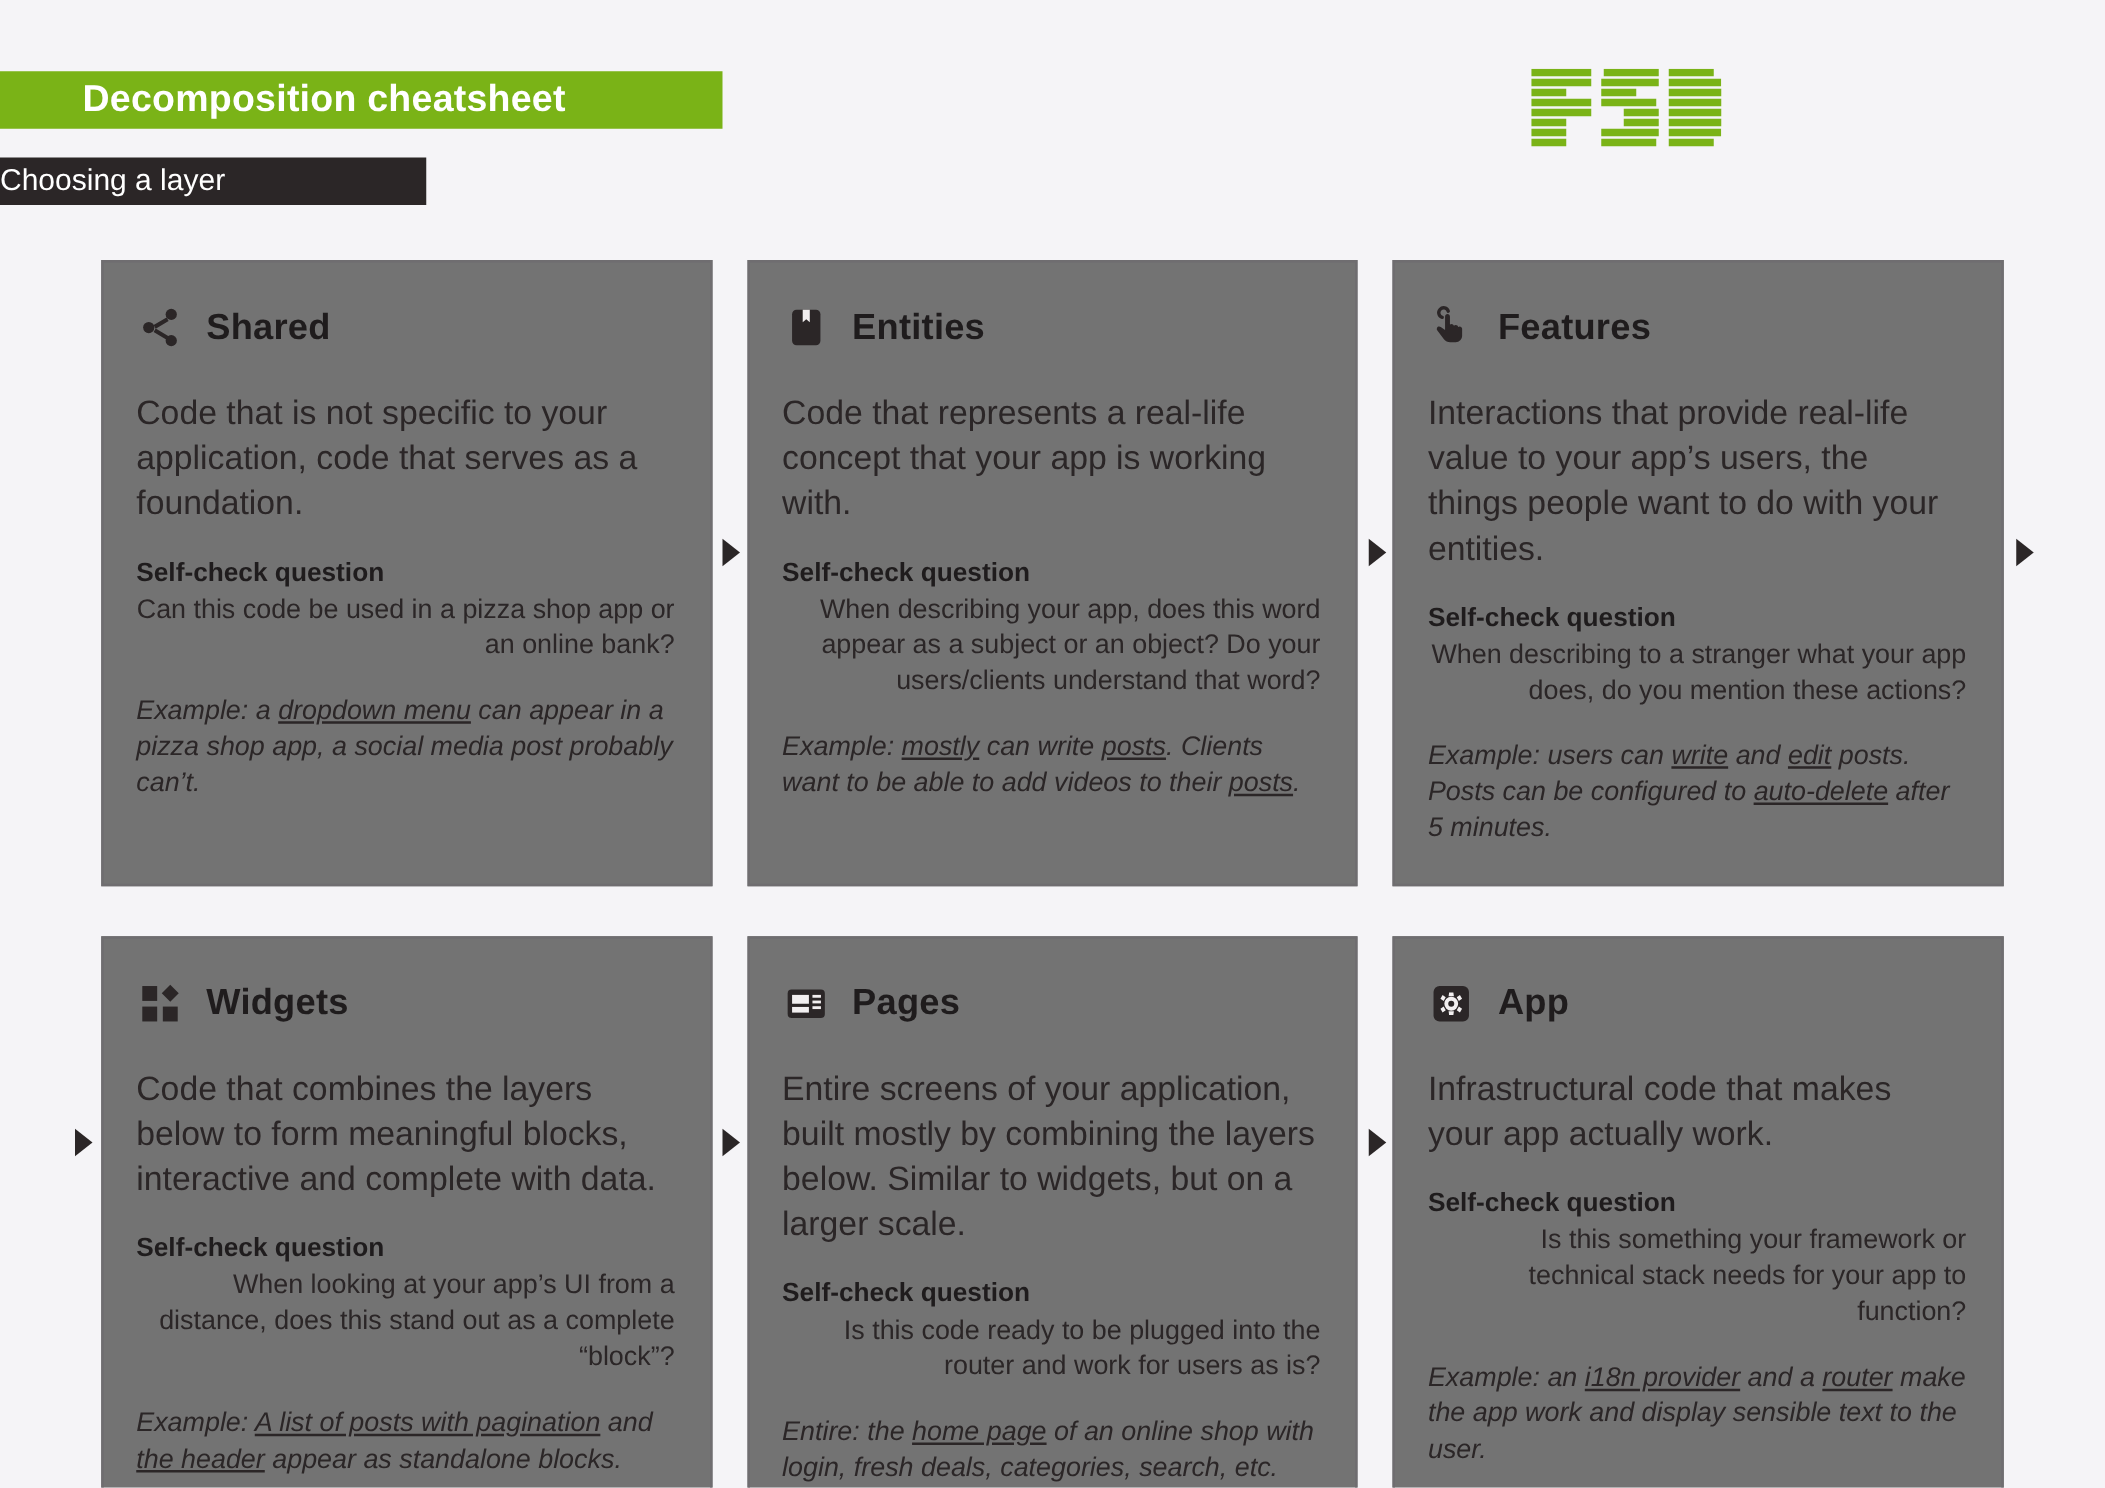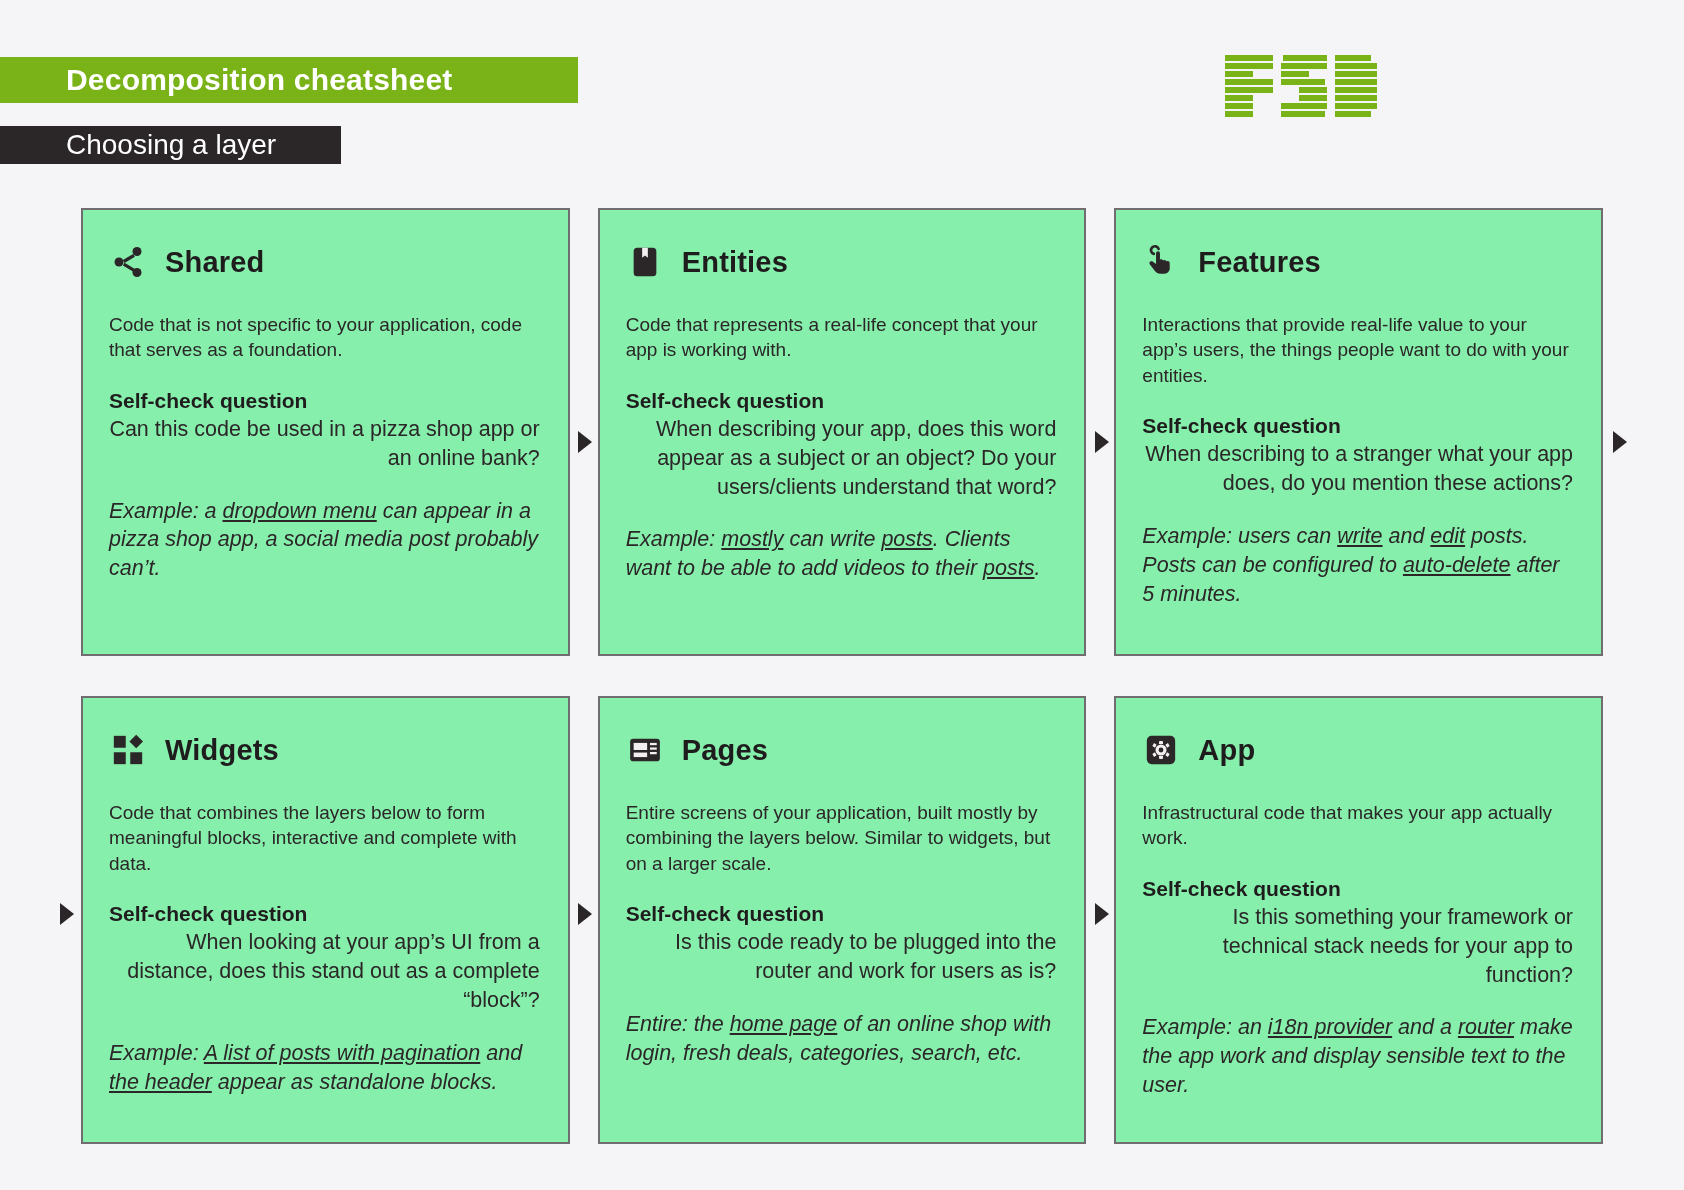--- a/index.html
+++ b/index.html
@@ -22,59 +22,58 @@
     color: #ffffff; font-size: 30px; font-weight: bold;
     letter-spacing: 0.2px; padding-left: 66px;
   }
   .sub-bar {
     position: absolute; left: 0; top: 126px;
     height: 38px; width: 341px;
     background: #2b2627;
     display: flex; align-items: center;
   }
   .sub-bar .txt {
-    color: #ffffff; font-size: 28px; font-weight: normal;
-    padding-left: 66px;
+    color: #ffffff; font-size: 24px; font-weight: normal;
   }
 
   
   .logo { position: absolute; right: 62px; top: 55px; }
   .logo svg { display: block; }
 
   
   .grid {
     position: absolute;
     left: 81px; top: 208px;
     width: 1522px;
   }
   .row { display: flex; gap: 28px; }
   .row + .row { margin-top: 40px; }
 
   .card {
     position: relative;
     width: 489px;
     min-height: 448px;
-    background: #86efac;
+    background: #737373;
     border: 2px solid #6f6d70;
     padding: 30px 28px 30px 26px;
   }
 
   .card-head {
     display: flex; align-items: center;
     gap: 18px;
     margin-bottom: 28px;
     height: 44px;
   }
   .card-icon { width: 38px; height: 38px; flex: 0 0 38px;
                display: flex; align-items: center; justify-content: center; }
   .card-icon svg { display: block; }
   .card-title { font-size: 29px; font-weight: bold; color: #1f1c1d; letter-spacing: .2px; }
 
   .desc {
-    font-size: 19px; line-height: 1.34; color: #2b2627;
+    font-size: 27px; line-height: 1.34; color: #2b2627;
     margin-bottom: 24px;
   }
   .sc-label { font-size: 21px; font-weight: bold; color: #1f1c1d; line-height: 1.34; }
   .sc-text  { font-size: 21.5px; color: #2b2627; line-height: 1.34; margin-bottom: 24px; text-align: right; }
   .example  { font-size: 21.5px; font-style: italic; color: #2b2627; line-height: 1.34; }
   .example u { text-decoration: underline; text-underline-offset: 2px; }
 
   
   .arrow {
     position: absolute;

